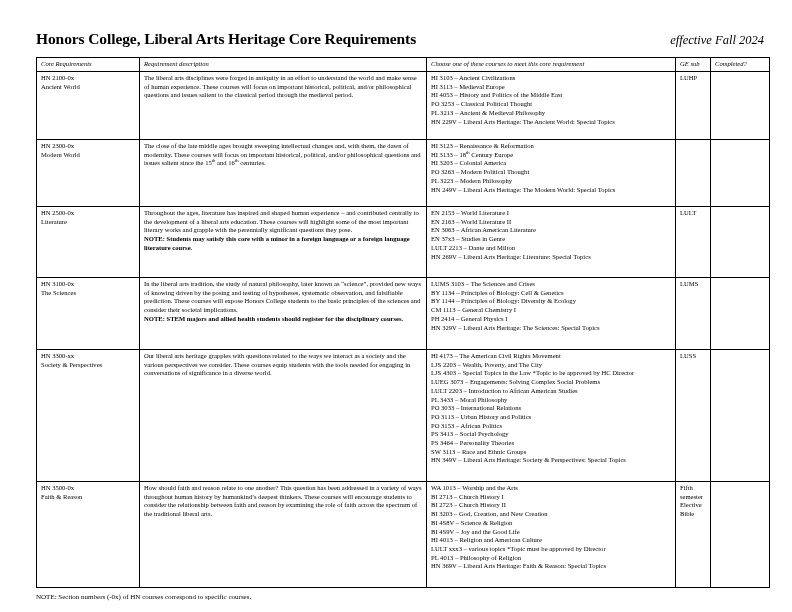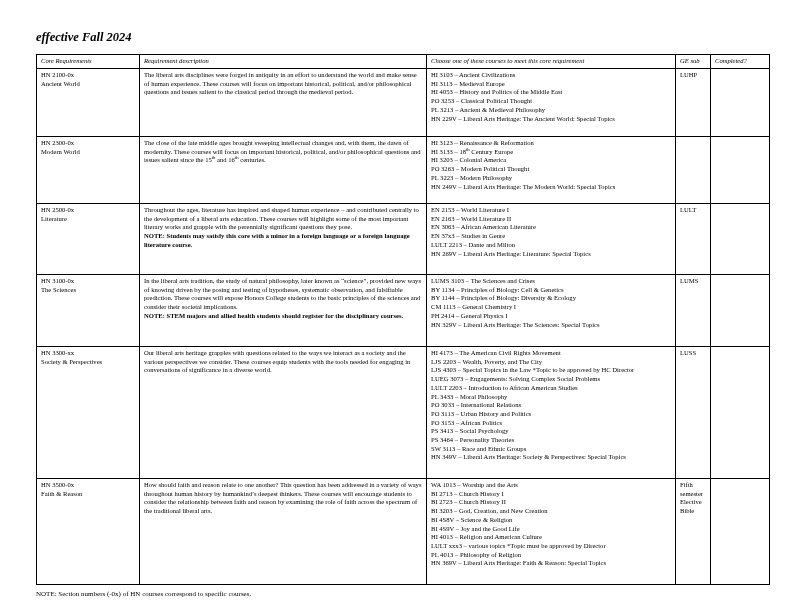--- a/index.html
+++ b/index.html
@@ -31,21 +31,21 @@
   }
   .doc-title {
     font-size: 15.5px;
     font-weight: bold;
     letter-spacing: -0.1px;
     white-space: nowrap;
   }
   .doc-effective {
     font-size: 12.5px;
     font-style: italic;
-    font-weight: bold;
+    font-weight: normal;
     white-space: nowrap;
     padding-right: 2px;
   }
   table.req {
     border-collapse: collapse;
     width: 733px;
     table-layout: fixed;
   }
   table.req td, table.req th {
     border: 1px solid #000000;
@@ -114,20 +114,21 @@
     font-family: Liberation Serif, serif;
   }
   sup { font-size: 0.72em; vertical-align: super; line-height: 0; }
 </style>
 </head>
 <body>
 
 <div class="page">
 
   <div class="title-bar">
+    <div class="doc-title">Honors College, Liberal Arts Heritage Core Requirements</div>
     <div class="doc-effective">effective Fall 2024</div>
   </div>
 
   <table class="req">
     <colgroup>
       <col class="c-core">
         <col class="c-desc">
         <col class="c-courses">
         <col class="c-ge">
         <col class="c-done">

